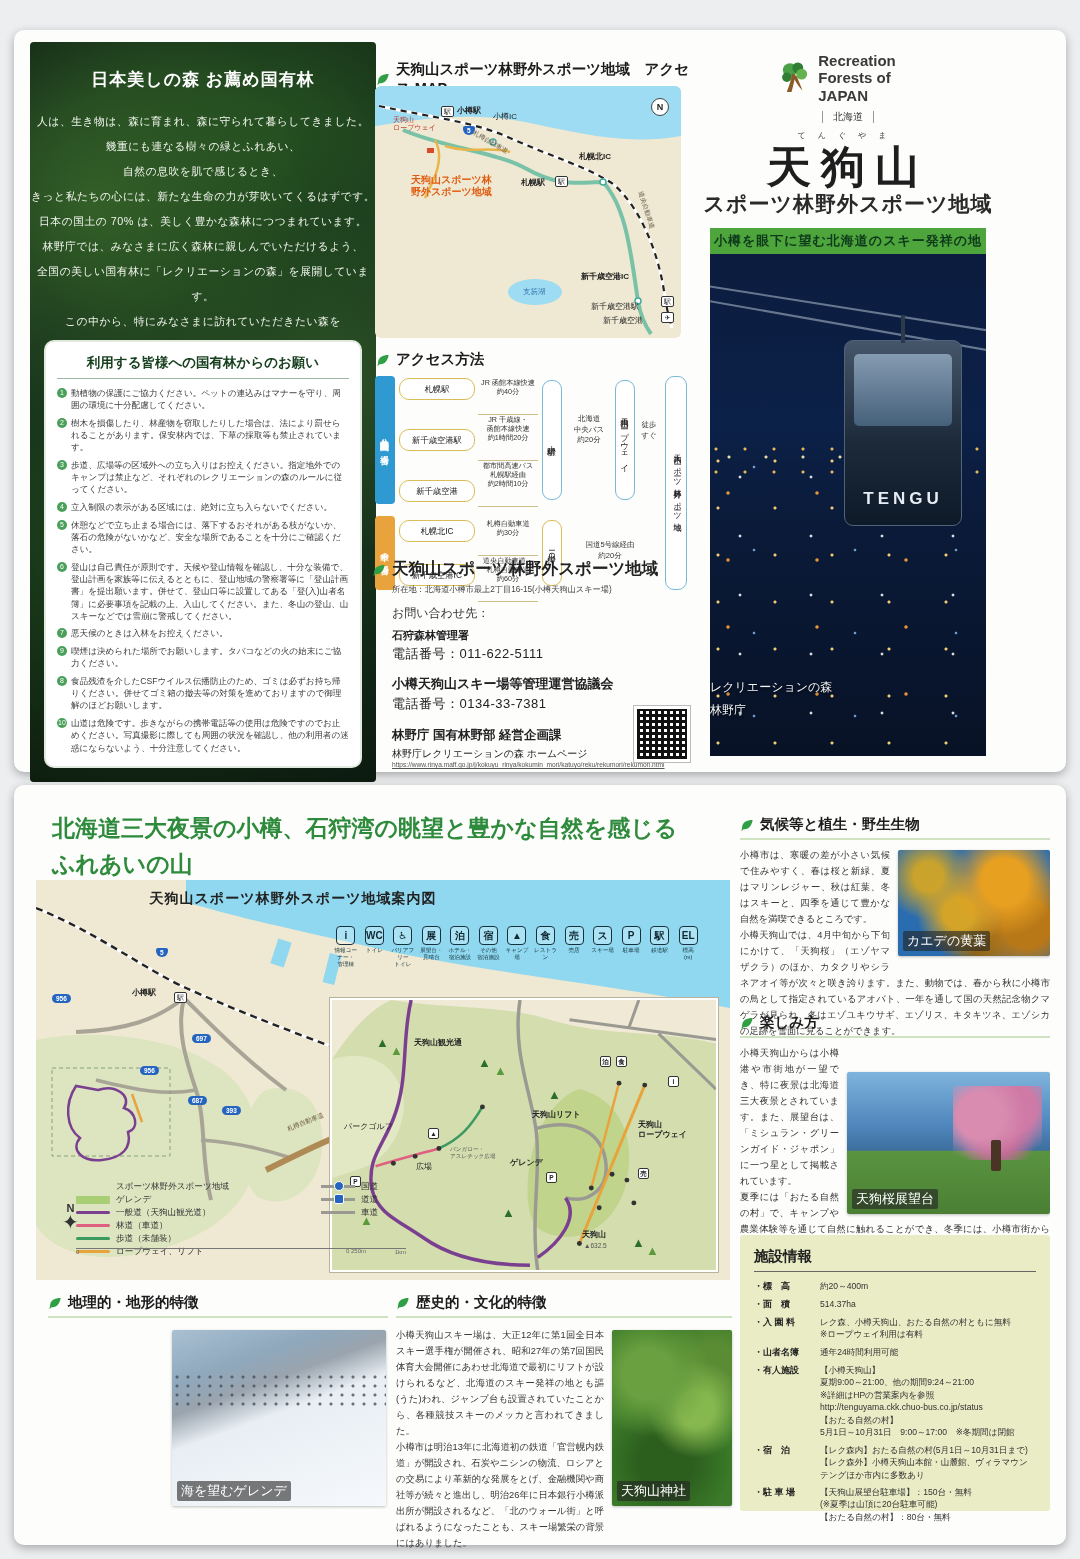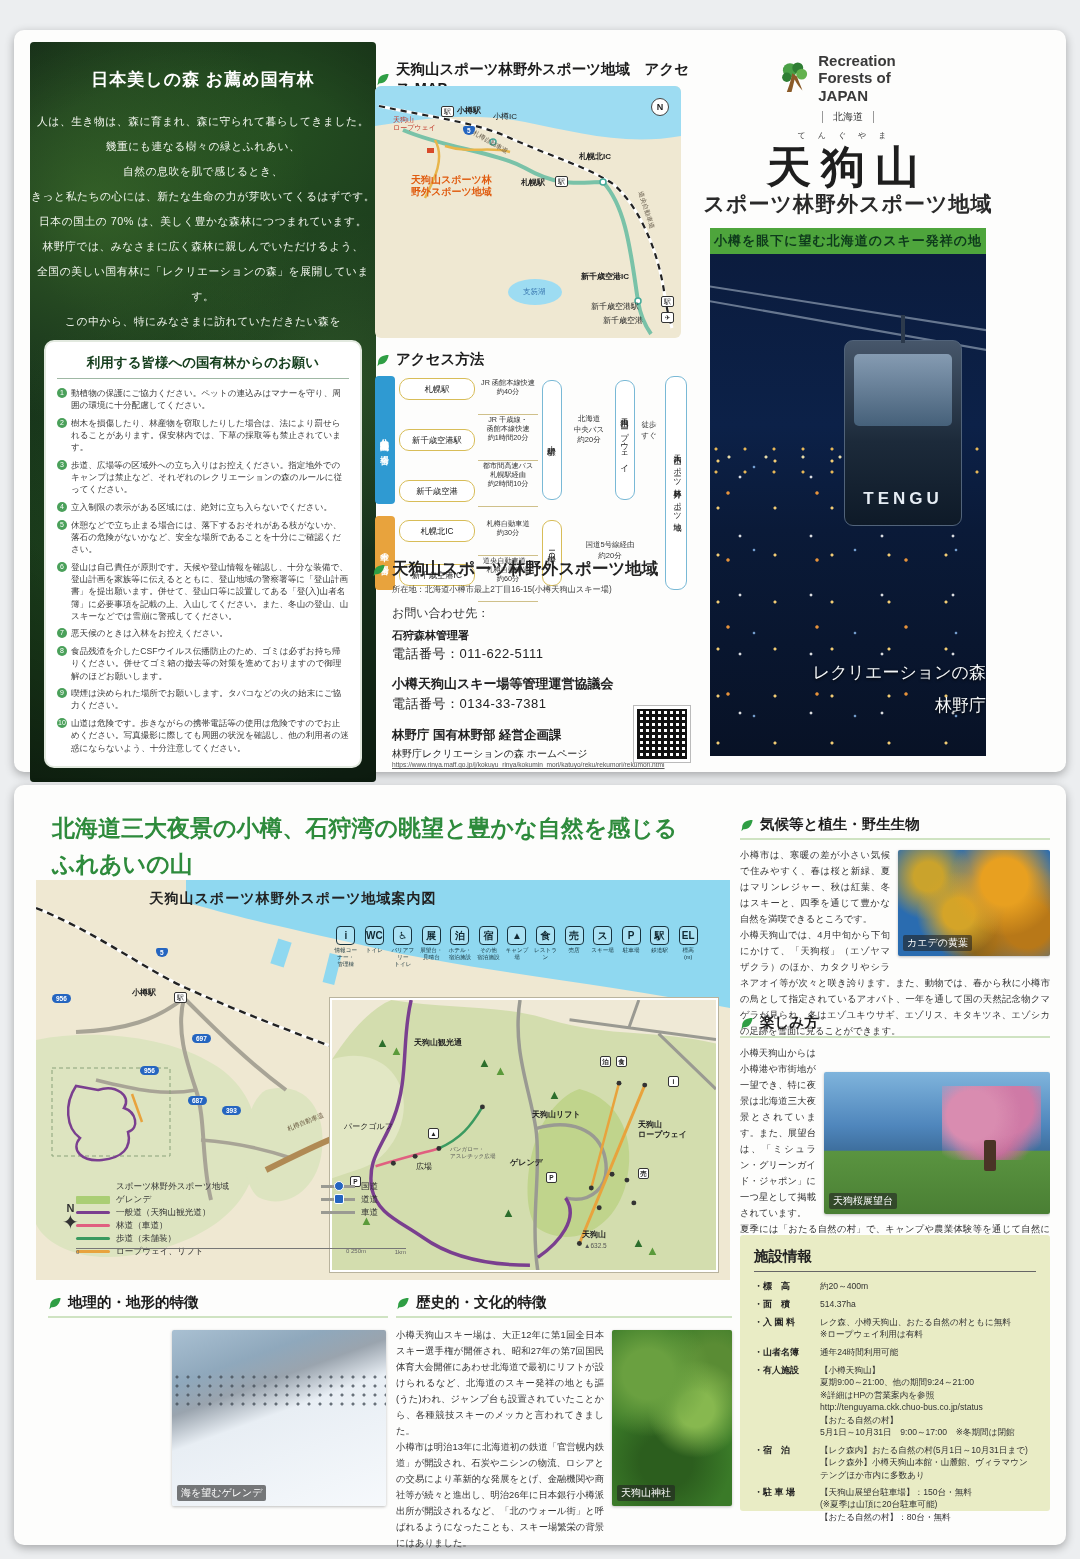--- a/index.html
+++ b/index.html
@@ -94,21 +94,21 @@
  radial-gradient(circle at 44px 12px,rgba(150,200,255,.75) 1px,transparent 1.7px);
 background-size:57px 47px,71px 59px,89px 67px,101px 83px}
 .lights:before{content:"";position:absolute;left:0;right:0;top:-14px;height:36px;
 background-image:radial-gradient(circle at 6px 8px,rgba(255,200,90,.9) 1px,transparent 2px),radial-gradient(circle at 19px 16px,rgba(255,240,180,.9) 1px,transparent 2px);
 background-size:29px 23px,37px 29px}
 .cable{position:absolute;height:2px;background:rgba(215,228,240,.45)}
 .gondola{position:absolute;right:24px;top:86px;width:118px;height:186px;background:linear-gradient(180deg,#46566a 0%,#1c2a3a 55%,#0e1a28 100%);border:1px solid #51637a;border-radius:9px}
 .gondola .arm{position:absolute;left:50%;top:-26px;width:4px;height:28px;background:#2c3a4c;transform:translateX(-50%)}
 .gondola .win{position:absolute;left:9px;right:9px;top:13px;height:72px;border-radius:5px;background:linear-gradient(180deg,#9cb4cc,#51708c);opacity:.75}
 .gondola .glabel{position:absolute;left:0;right:0;bottom:16px;text-align:center;color:#e6edf4;font-weight:bold;font-size:17px;letter-spacing:4px}
-.night-cap{position:absolute;left:0;right:0;bottom:34px;text-align:right;color:#f3f6f8;font-size:17px;line-height:1.9;text-shadow:0 1px 3px #000;white-space:pre-line}
+.night-cap{position:absolute;left:0;right:0;bottom:34px;text-align:left;color:#f3f6f8;font-size:12px;line-height:1.9;text-shadow:0 1px 3px #000;white-space:pre-line}
 
 
 .headline{position:absolute;left:38px;top:26px;width:690px;font-size:23px;font-weight:bold;color:#2e8b3c;line-height:1.55;white-space:pre-line}
 .gmap{position:absolute;left:22px;top:95px;width:694px;height:400px;background:#efe8d2;border-radius:0;overflow:hidden}
 .gmap svg.base{position:absolute;inset:0}
 .gmap-title{position:absolute;left:0;right:180px;top:10px;text-align:center;font-size:14px;font-weight:bold;color:#222;letter-spacing:1px}
 .icon-strip{position:absolute;left:296px;top:46px;width:370px;display:flex;gap:1px}
 .icon-item{flex:1;text-align:center}
 .icon-box{width:19px;height:19px;margin:0 auto;border:1.6px solid #16323e;border-radius:4px;background:rgba(255,255,255,.25);font-size:10px;line-height:17px;font-weight:bold;color:#102832}
 .icon-lab{font-size:5.6px;line-height:1.25;margin-top:2px;color:#15323c;white-space:pre-line}
@@ -129,21 +129,21 @@
 .gcompass{position:absolute;left:26px;top:322px;text-align:center;color:#333}
 .gcompass .n{font-size:11px;font-weight:bold}
 .gcompass .star{font-size:20px;line-height:.8}
 .glabel{position:absolute;font-size:8px;color:#222;white-space:pre-line;line-height:1.25}
 .glabel.bold{font-weight:bold}
 
 
 .col-r{position:absolute;left:726px;top:30px;width:310px}
 .body-txt{font-size:9.3px;line-height:1.72;color:#333;text-align:justify;white-space:pre-line}
 .photo{position:relative;border-radius:2px;overflow:hidden;box-shadow:0 1px 3px rgba(0,0,0,.25)}
-.photo-cap{position:absolute;left:5px;bottom:5px;background:rgba(35,35,35,.6);color:#fff;font-size:10px;padding:1px 4px;border-radius:2px;white-space:nowrap}
+.photo-cap{position:absolute;left:5px;bottom:5px;background:rgba(35,35,35,.6);color:#fff;font-size:13px;padding:1px 4px;border-radius:2px;white-space:nowrap}
 .ph-autumn{background:#2a6cb0;background-image:
  radial-gradient(circle at 70% 30%,#e8a020 0 18%,transparent 42%),
  radial-gradient(circle at 40% 60%,#d4a428 0 14%,transparent 38%),
  radial-gradient(circle at 85% 70%,#b87818 0 16%,transparent 40%),
  radial-gradient(circle at 20% 25%,#caa32c 0 10%,transparent 30%),
  radial-gradient(circle at 55% 85%,#8a641c 0 12%,transparent 34%)}
 .ph-cherry{background:linear-gradient(180deg,#7fb4dc 0%,#4f86bc 38%,#3e6f9e 55%,#5a9440 56%,#4a7f34 100%)}
 .ph-cherry:before{content:"";position:absolute;left:52%;top:10%;width:44%;height:52%;background:
  radial-gradient(circle at 30% 40%,#d98cb0 0 30%,transparent 60%),
  radial-gradient(circle at 65% 30%,#cf7aa6 0 32%,transparent 62%),
@@ -208,26 +208,26 @@
             </li>
             <li>
               <span class="req-num">6</span>
               <span>登山は自己責任が原則です。天候や登山情報を確認し、十分な装備で、登山計画を家族等に伝えるとともに、登山地域の警察署等に「登山計画書」を提出願います。併せて、登山口等に設置してある「登(入)山者名簿」に必要事項を記載の上、入山してください。また、冬山の登山、山スキーなどでは雪崩に警戒してください。</span>
             </li>
             <li>
               <span class="req-num">7</span>
               <span>悪天候のときは入林をお控えください。</span>
             </li>
             <li>
+              <span class="req-num">9</span>
+              <span>喫煙は決められた場所でお願いします。タバコなどの火の始末にご協力ください。</span>
+            </li>
+            <li>
               <span class="req-num">8</span>
               <span>食品残渣を介したCSFウイルス伝播防止のため、ゴミは必ずお持ち帰りください。併せてゴミ箱の撤去等の対策を進めておりますので御理解のほどお願いします。</span>
-            </li>
-            <li>
-              <span class="req-num">9</span>
-              <span>喫煙は決められた場所でお願いします。タバコなどの火の始末にご協力ください。</span>
             </li>
             <li>
               <span class="req-num">10</span>
               <span>山道は危険です。歩きながらの携帯電話等の使用は危険ですのでお止めください。写真撮影に際しても周囲の状況を確認し、他の利用者の迷惑にならないよう、十分注意してください。</span>
             </li>
           </ul>
       </div>
     </div>
 
     <div class="acc-map-h sec-h">
@@ -598,21 +598,21 @@
     </div>
 
     <div class="col-r" style="top:228px">
       <div class="sec-h rule">
         <span class="leaf"><svg viewBox="0 0 20 20">
               <path d="M3,14 C3,6 10,3 18,3 C17,11 12,17 5,16 L2,19 Z" fill="#2f9e44"></path>
             </svg></span>
         <span>楽しみ方</span>
       </div>
       <div style="margin-top:8px;overflow:hidden">
-        <div class="photo ph-cherry" style="float:right;width:226px;height:142px;margin:26px 0 4px 8px">
+        <div class="photo ph-cherry" style="float:right;width:203px;height:142px;margin:26px 0 4px 8px">
           <span class="photo-cap">天狗桜展望台</span>
         </div>
         <div class="body-txt">小樽天狗山からは小樽港や市街地が一望でき、特に夜景は北海道三大夜景とされています。また、展望台は、「ミシュラン・グリーンガイド・ジャポン」に一つ星として掲載されています。
 夏季には「おたる自然の村」で、キャンプや農業体験等を通じて自然に触れることができ、冬季には、小樽市街からわずか20分程度で到着するパウダースノーのゲレンデで、石狩湾に飛び込むようなダイナミックなスキーを楽しむことができます。</div>
       </div>
     </div>
 
     <div class="facility">
       <div class="fac-title">施設情報</div>
       <div>

